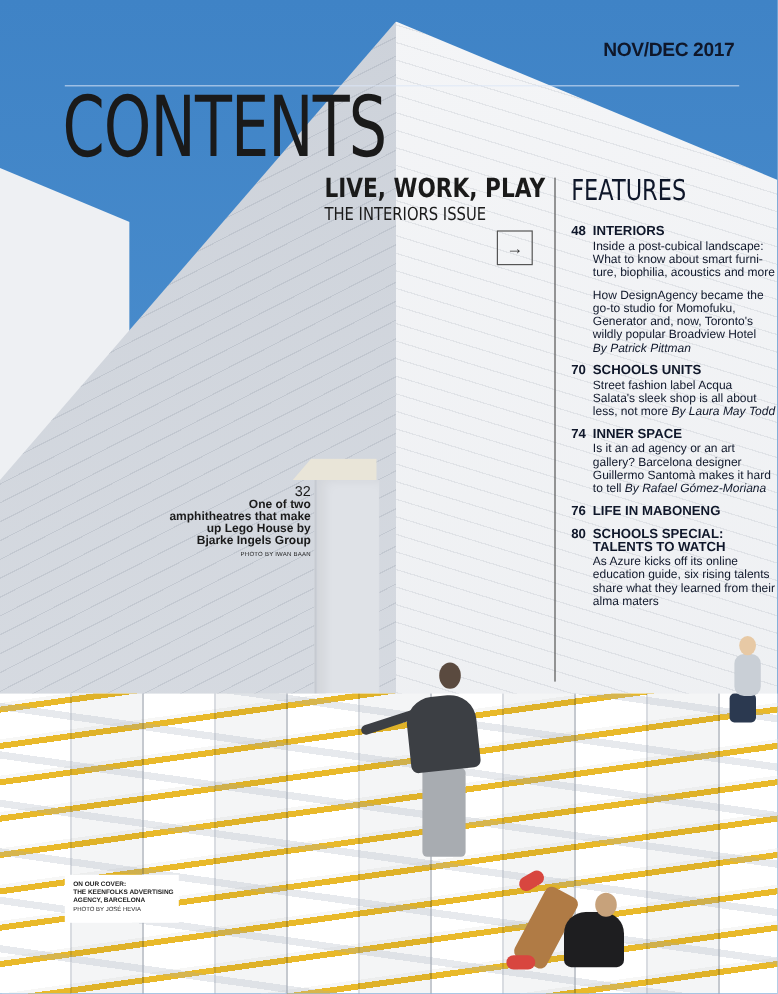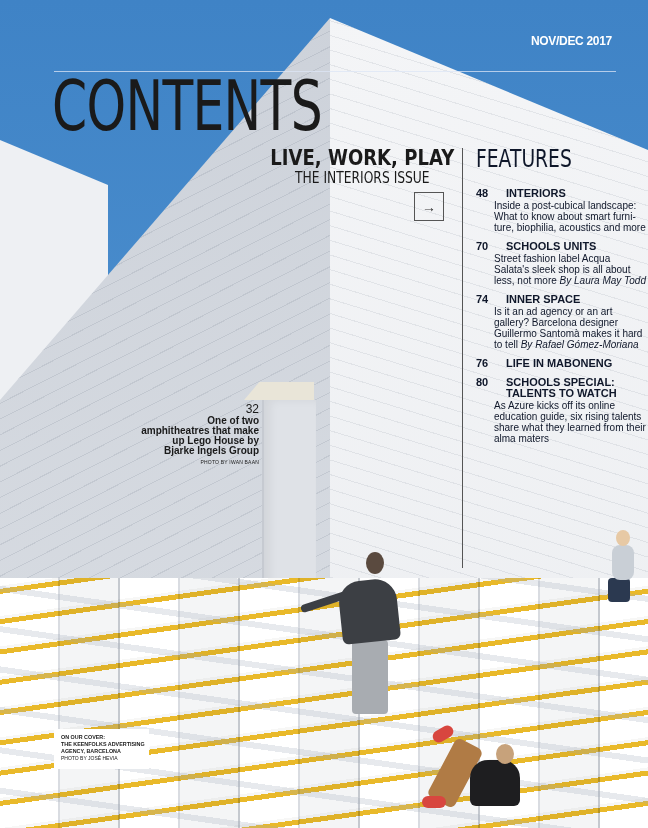--- a/index.html
+++ b/index.html
@@ -40,31 +40,31 @@
   .p2-head { left:496px; top:744px; width:18px; height:20px; background:#c7a27b; border-radius:50%; }
   .p2-legs { left:440px; top:740px; width:30px; height:66px; background:#b07b45; transform:rotate(28deg); border-radius:6px; }
   .p2-shoe1 { left:432px; top:728px; width:22px; height:12px; background:#d8463f; border-radius:6px; transform:rotate(-30deg); }
   .p2-shoe2 { left:422px; top:796px; width:24px; height:12px; background:#d8463f; border-radius:6px; }
   .p3-body { left:612px; top:545px; width:22px; height:35px; background:#c9cfd6; border-radius:8px; }
   .p3-head { left:616px; top:530px; width:14px; height:16px; background:#e7c9a5; border-radius:50%; }
   .p3-legs { left:608px; top:578px; width:22px; height:24px; background:#2b3950; border-radius:4px; }
 
   
   .topline { position:absolute; left:54px; top:71px; width:562px; height:1px; background:rgba(220,230,245,0.75); }
-  .issue-date { position:absolute; right:36px; top:34px; color:#ffffff; font-weight:bold; font-size:12px; letter-spacing:-0.3px; }
+  .issue-date { position:absolute; right:36px; top:34px; color:#0f172a; font-weight:bold; font-size:16px; letter-spacing:-0.3px; }
   .contents-title { position:absolute; left:52px; top:66px; font-family:"DejaVu Sans", sans-serif; font-size:70px; line-height:80px; color:#1a1a1a; transform:scaleX(0.72); transform-origin:left top; letter-spacing:-1px; font-weight:normal; }
-  .theme-block { position:absolute; right:194px; top:146px; text-align:center; color:#1a1a1a; }
+  .theme-block { position:absolute; right:194px; top:146px; text-align:left; color:#1a1a1a; }
   .theme-title { font-family:"DejaVu Sans", sans-serif; font-weight:bold; font-size:22px; line-height:24px; transform:scaleX(0.82); transform-origin:right top; white-space:nowrap; }
   .theme-sub { font-family:"DejaVu Sans", sans-serif; font-size:15px; line-height:16px; transform:scaleX(0.82); transform-origin:right top; white-space:nowrap; }
   .arrow-btn { position:absolute; left:414px; top:192px; width:30px; height:29px; border:1px solid #555; display:flex; align-items:center; justify-content:center; color:#333; font-size:14px; box-sizing:border-box; }
   .divider { position:absolute; left:462px; top:148px; width:1px; height:420px; background:#555; }
   .features { position:absolute; left:476px; top:146px; width:170px; color:#0f172a; }
   .features-title { font-family:"DejaVu Sans", sans-serif; font-size:24px; line-height:26px; transform:scaleX(0.78); transform-origin:left top; white-space:nowrap; margin-bottom:16px; }
   .feature { margin-bottom:8px; }
-  .feature-head { display:flex; font-weight:bold; font-size:11px; line-height:11px;gap:12px; }
+  .feature-head { display:flex; font-weight:bold; font-size:11px; line-height:11px; }
   .feature-num { width:18px; flex:none; }
   .feature-name { white-space:pre-line; }
   .feature-desc { margin-left:18px; font-size:10px; line-height:11px; margin-top:1px; }
   .feature-author { font-style:italic; }
   .caption { position:absolute; right:389px; top:403px; text-align:right; color:#1a1a1a; }
   .caption-num { font-weight:normal; font-size:12px; line-height:13px; }
   .caption-text { font-weight:bold; font-size:10px; line-height:10px; }
   .caption-credit { font-size:5px; line-height:8px; margin-top:2px; letter-spacing:0.2px; }
   .cover-box { position:absolute; left:54px; top:729px; width:95px; height:40px; background:#ffffff; padding:5px 0 0 7px; box-sizing:border-box; color:#1a1a1a; }
   .cover-label { font-weight:bold; font-size:5.4px; line-height:7px; }
@@ -115,20 +115,21 @@
 
   <div class="feature">
     <div class="feature-head">
       <span class="feature-num">48</span>
       <span class="feature-name">INTERIORS</span>
     </div>
     <div class="feature-desc"><span>Inside a post-cubical landscape: What to know about smart furni-ture, biophilia, acoustics and more</span><span class="feature-author"></span></div>
   </div>
 
   <div class="feature">
+    <div class="feature-desc"><span>How DesignAgency became the go-to studio for Momofuku, Generator and, now, Toronto's wildly popular Broadview Hotel</span><br><span class="feature-author">By Patrick Pittman</span></div>
   </div>
 
   <div class="feature">
     <div class="feature-head">
       <span class="feature-num">70</span>
       <span class="feature-name">SCHOOLS UNITS</span>
     </div>
     <div class="feature-desc"><span>Street fashion label Acqua Salata's sleek shop is all about less, not more </span><span class="feature-author">By Laura May Todd</span></div>
   </div>
 

